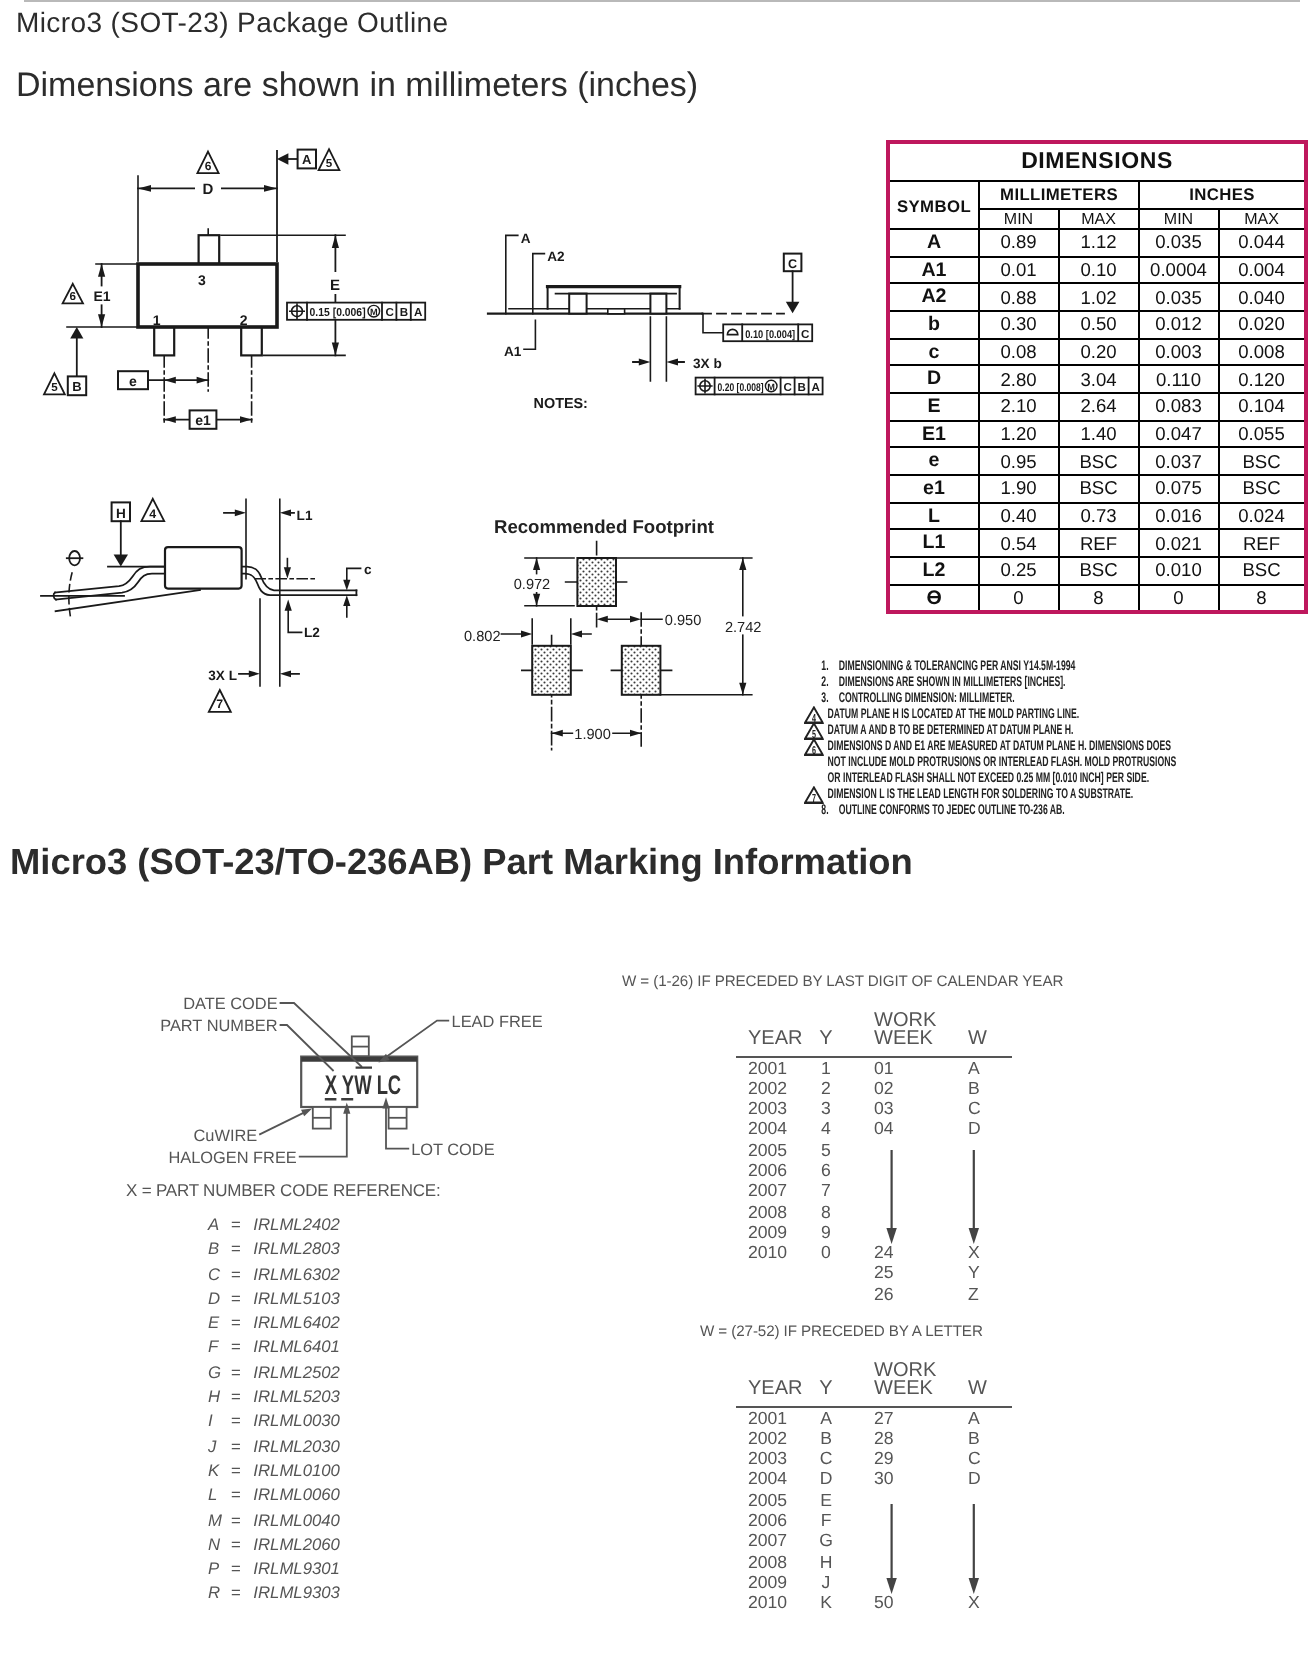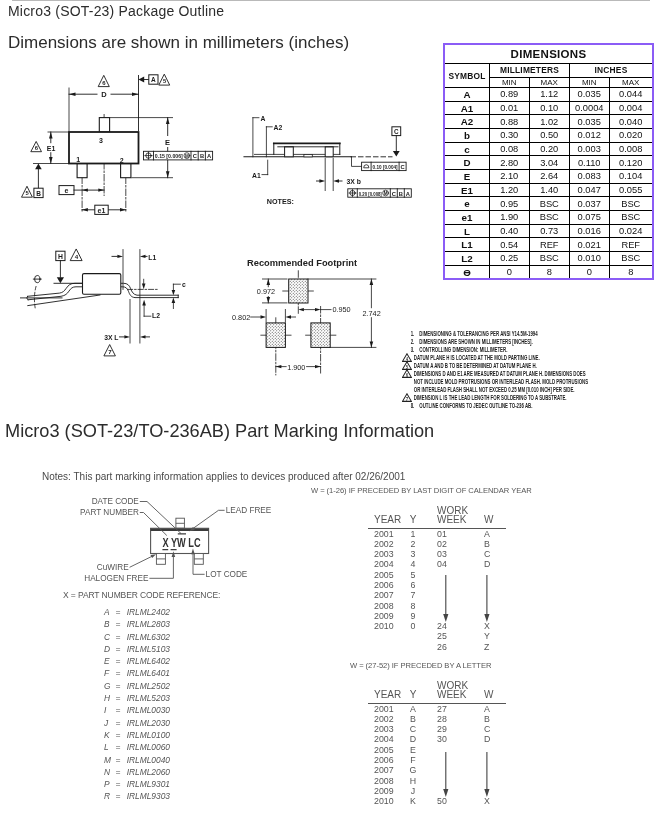--- a/index.html
+++ b/index.html
@@ -4,22 +4,22 @@
 <style>
   html,body { margin:0; padding:0; background:#fff; }
   .page { position:relative; width:658px; height:840px; background:#fff; overflow:hidden;
           font-family:"Liberation Sans", sans-serif; color:#111; }
   .abs { position:absolute; }
   #page-edge-line { left:12px; top:0; width:638px; height:1px; background:#b9b9b9; }
   #page-title { left:8px; top:3px; font-size:14px; font-weight:400; color:#2c2c2c; letter-spacing:0.2px; white-space:nowrap; }
   #page-subtitle { left:8px; top:33px; font-size:17px; color:#2c2c2c; white-space:nowrap; }
 
   
-  #dims { position:absolute; left:443px; top:43px; border-collapse:collapse; table-layout:fixed;
-          border:2px solid #8b5cf6; }
+  #dims { position:absolute; left:443px; top:70px; border-collapse:collapse; table-layout:fixed;
+          border:2px solid #be185d; }
   #dims th, #dims td { border:1px solid #000; text-align:center; vertical-align:middle; padding:0; overflow:hidden; }
   #dims .t-title { height:18px; font-size:11.5px; font-weight:700; letter-spacing:0.3px; }
   #dims .t-grp  { height:12.5px; font-size:8.4px; font-weight:700; letter-spacing:0.2px; }
   #dims .t-sub  { height:9.5px;  font-size:8px;  font-weight:400; }
   #dims .t-sym  { font-size:9.8px; font-weight:700; }
   #dims td { height:12.68px; font-size:9.3px; font-weight:400; }
   #dims .c0 { width:45.5px; } #dims .c1 { width:39.5px; } #dims .c2 { width:40.5px; }
   #dims .c3 { width:39.5px; } #dims .c4 { width:44px; }
 
   
@@ -27,21 +27,21 @@
                    font-size:7px; font-weight:700; color:#222; }
   #outline-notes .note { position:relative; }
   #outline-notes .nline { line-height:8.05px; white-space:nowrap; }
   #outline-notes .note.num .nline { padding-left:28px; }
   #outline-notes .note.tri .nline { padding-left:19px; }
   #outline-notes .marker { position:absolute; top:0; }
   #outline-notes .note.num .marker { left:14px; }
   #outline-notes .note.tri .marker { left:0; top:-0.5px; }
 
   
-  #marking-title { left:5px; top:421px; font-size:18.2px; font-weight:400; color:#2c2c2c; white-space:nowrap; }
+  #marking-title { left:5px; top:421px; font-size:18.2px; font-weight:700; color:#2c2c2c; white-space:nowrap; }
   #marking-note { left:42px; top:471px; font-size:10px; color:#4a4a4a; white-space:nowrap; }
   #code-ref-title { left:63px; top:590px; font-size:8.5px; color:#555; letter-spacing:-0.1px; white-space:nowrap; }
   #code-list { left:104px; top:606px; font-size:8.4px; color:#555; }
   #code-list .code-row { height:12.3px; line-height:12.3px; white-space:nowrap;font-style:italic; }
   #code-list .cl { display:inline-block; width:8px; }
   #code-list .ce { display:inline-block; width:7px; text-align:center; }
   #code-list .cp { display:inline-block; padding-left:3px; }
 
   .wcap { font-size:7.6px; color:#555; letter-spacing:-0.05px; white-space:nowrap; }
   #wcap1 { left:311px; top:486px; }
@@ -483,21 +483,20 @@
           </svg></span>
       <div class="nline">DIMENSION L IS THE LEAD LENGTH FOR SOLDERING TO A SUBSTRATE.</div>
     </div>
     <div class="note num">
       <span class="marker">8.</span>
       <div class="nline">OUTLINE CONFORMS TO JEDEC OUTLINE TO-236 AB.</div>
     </div>
   </div>
 
   <div class="abs" id="marking-title">Micro3 (SOT-23/TO-236AB) Part Marking Information</div>
-  <div class="abs" id="marking-note">Notes: This part marking information applies to devices produced after 02/26/2001</div>
 
   <svg class="abs" id="marking-svg" style="left:70px;top:488px" width="220" height="100" viewBox="70 488 220 100" fill="none">
     <g stroke="#555" stroke-width="0.9">
 
       <rect x="175.9" y="518.2" width="8.5" height="10" fill="#fff"></rect>
       <path d="M175.9 523.3 H184.4"></path>
 
       <rect x="150.6" y="528.3" width="58" height="25.2" stroke-width="1.1" fill="#fff"></rect>
       <path d="M150.6 529.7 H208.6" stroke-width="2.4" stroke="#3c3c3c"></path>
 

